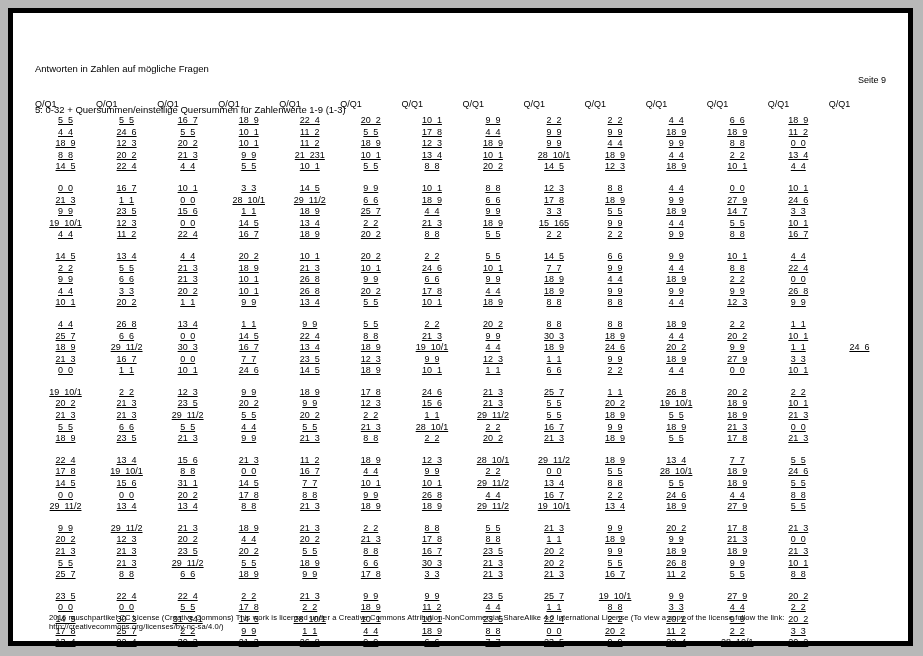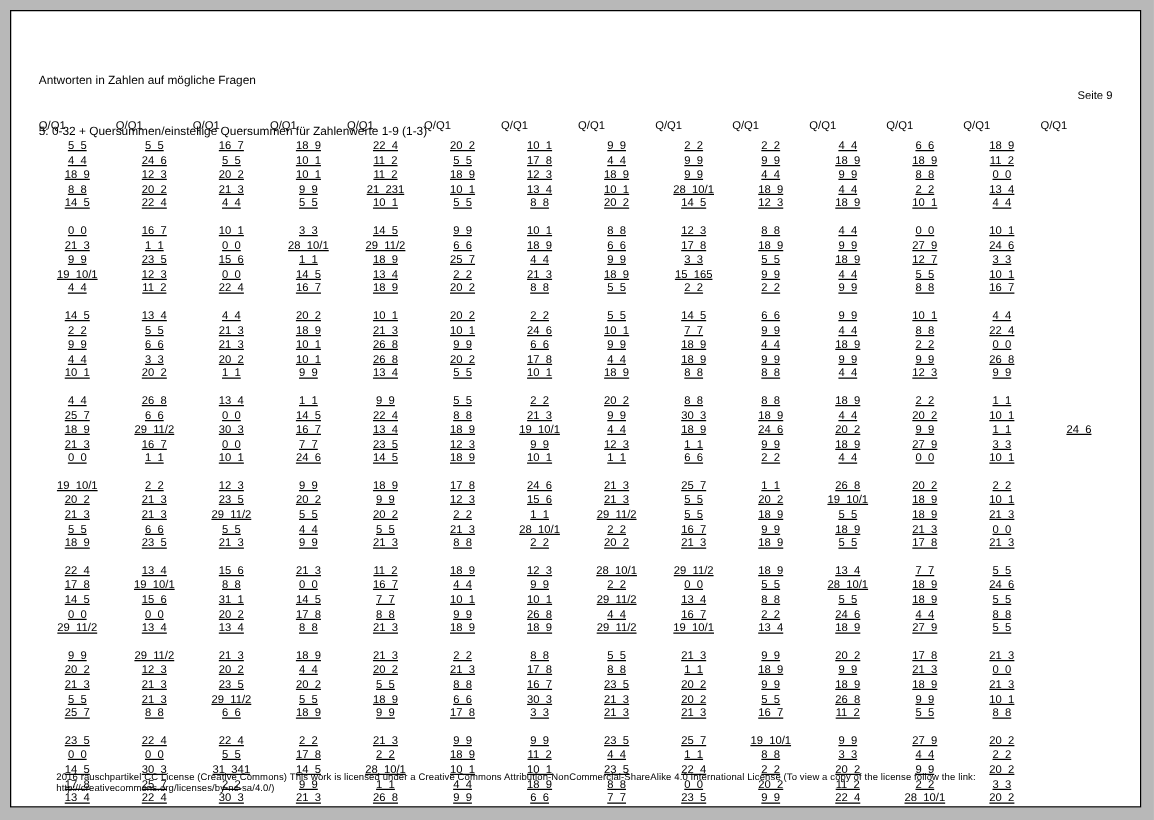--- a/index.html
+++ b/index.html
@@ -13,21 +13,21 @@
     overflow: hidden;
     font-family: "Liberation Sans", sans-serif;
   }
   #page {
     position: absolute;
     left: 8px;
     top: 8px;
     width: 905px;
     height: 638px;
     background: #ffffff;
-    border: 1px solid #000000;
+    border: 5px solid #000000;
     box-sizing: border-box;
   }
   .header {
     position: absolute;
     left: 22px;
     top: 22px;
     font-size: 9.5px;
     line-height: 13.5px;
     color: #000;
     white-space: pre;
@@ -245,21 +245,21 @@
               <td>23  5</td>
               <td>15  6</td>
               <td>1  1</td>
               <td>18  9</td>
               <td>25  7</td>
               <td>4  4</td>
               <td>9  9</td>
               <td>3  3</td>
               <td>5  5</td>
               <td>18  9</td>
-              <td>12  7</td>
+              <td>14  7</td>
               <td>3  3</td>
               <td></td>
             </tr>
             <tr>
               <td>19  10/1</td>
               <td>12  3</td>
               <td>0  0</td>
               <td>14  5</td>
               <td>13  4</td>
               <td>2  2</td>

